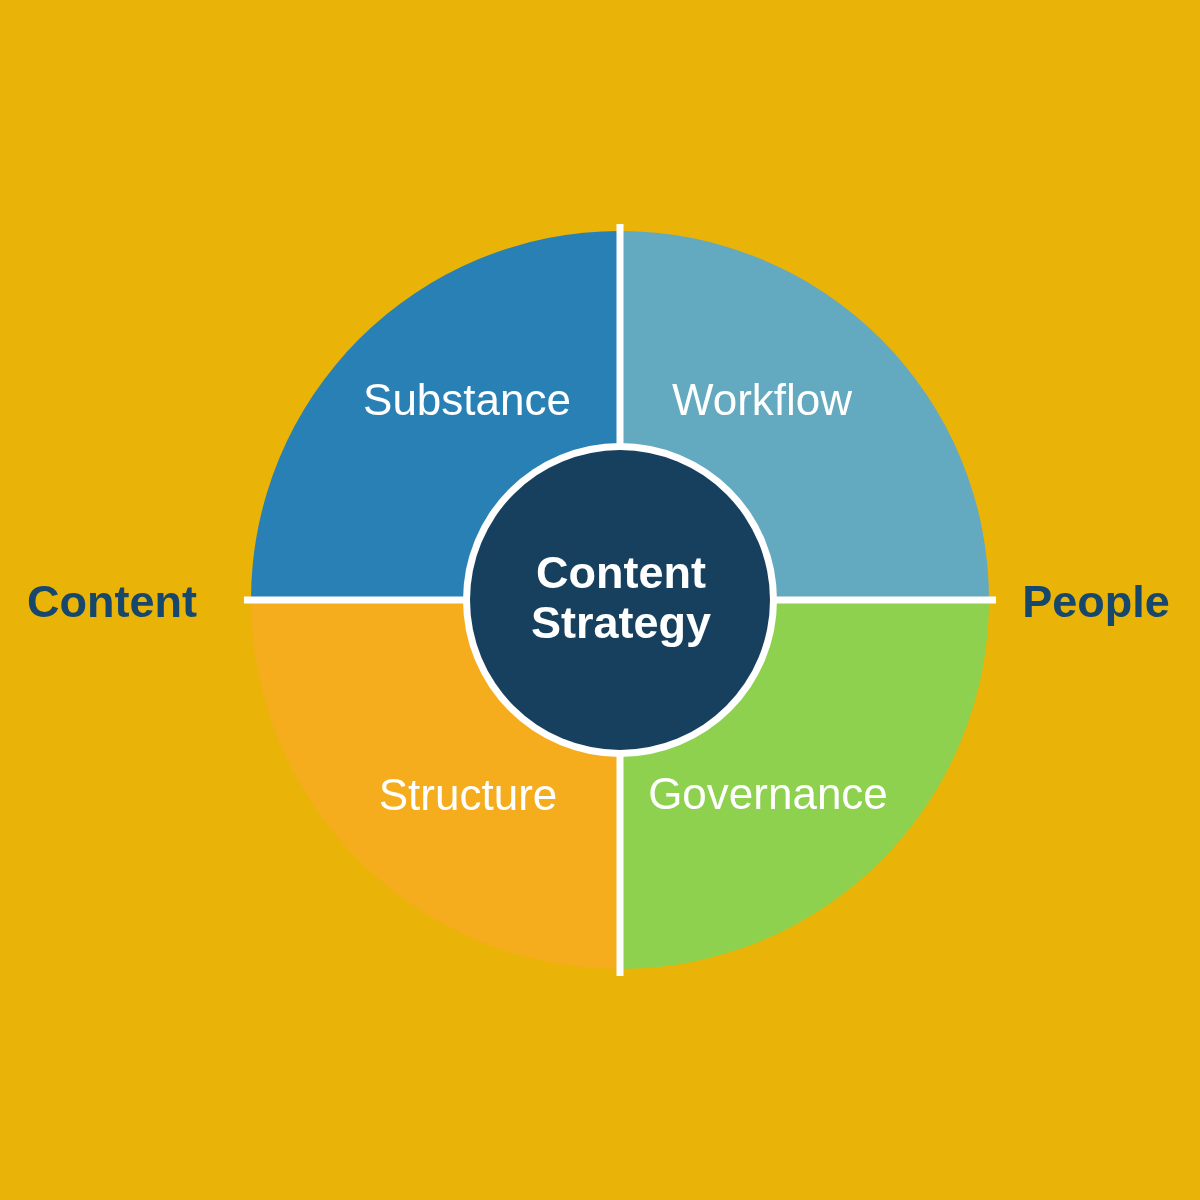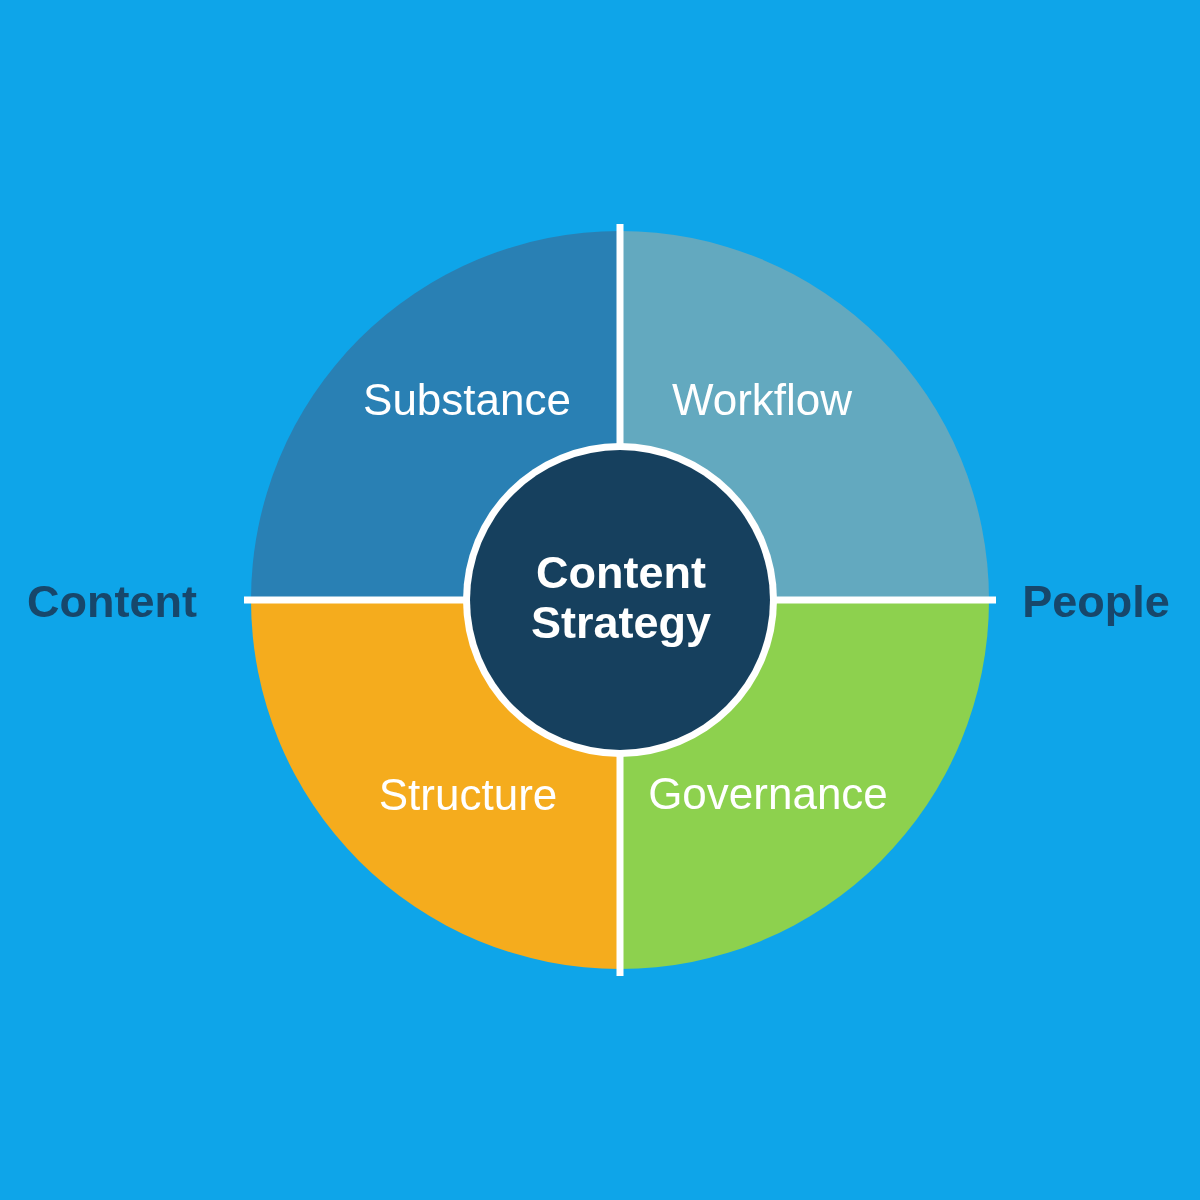--- a/index.html
+++ b/index.html
@@ -4,21 +4,21 @@
 <style>
   html, body {
     margin: 0;
     padding: 0;
     background: #ffffff;
   }
   .stage {
     position: relative;
     width: 1200px;
     height: 1200px;
-    background: #0ea5e9;
+    background: #eab308;
     overflow: hidden;
   }
   svg { display: block; }
   .qlabel {
     font-family: "Liberation Sans", sans-serif;
     font-size: 44px;
     font-weight: 400;
     text-anchor: middle;
   }
   .center-label {

